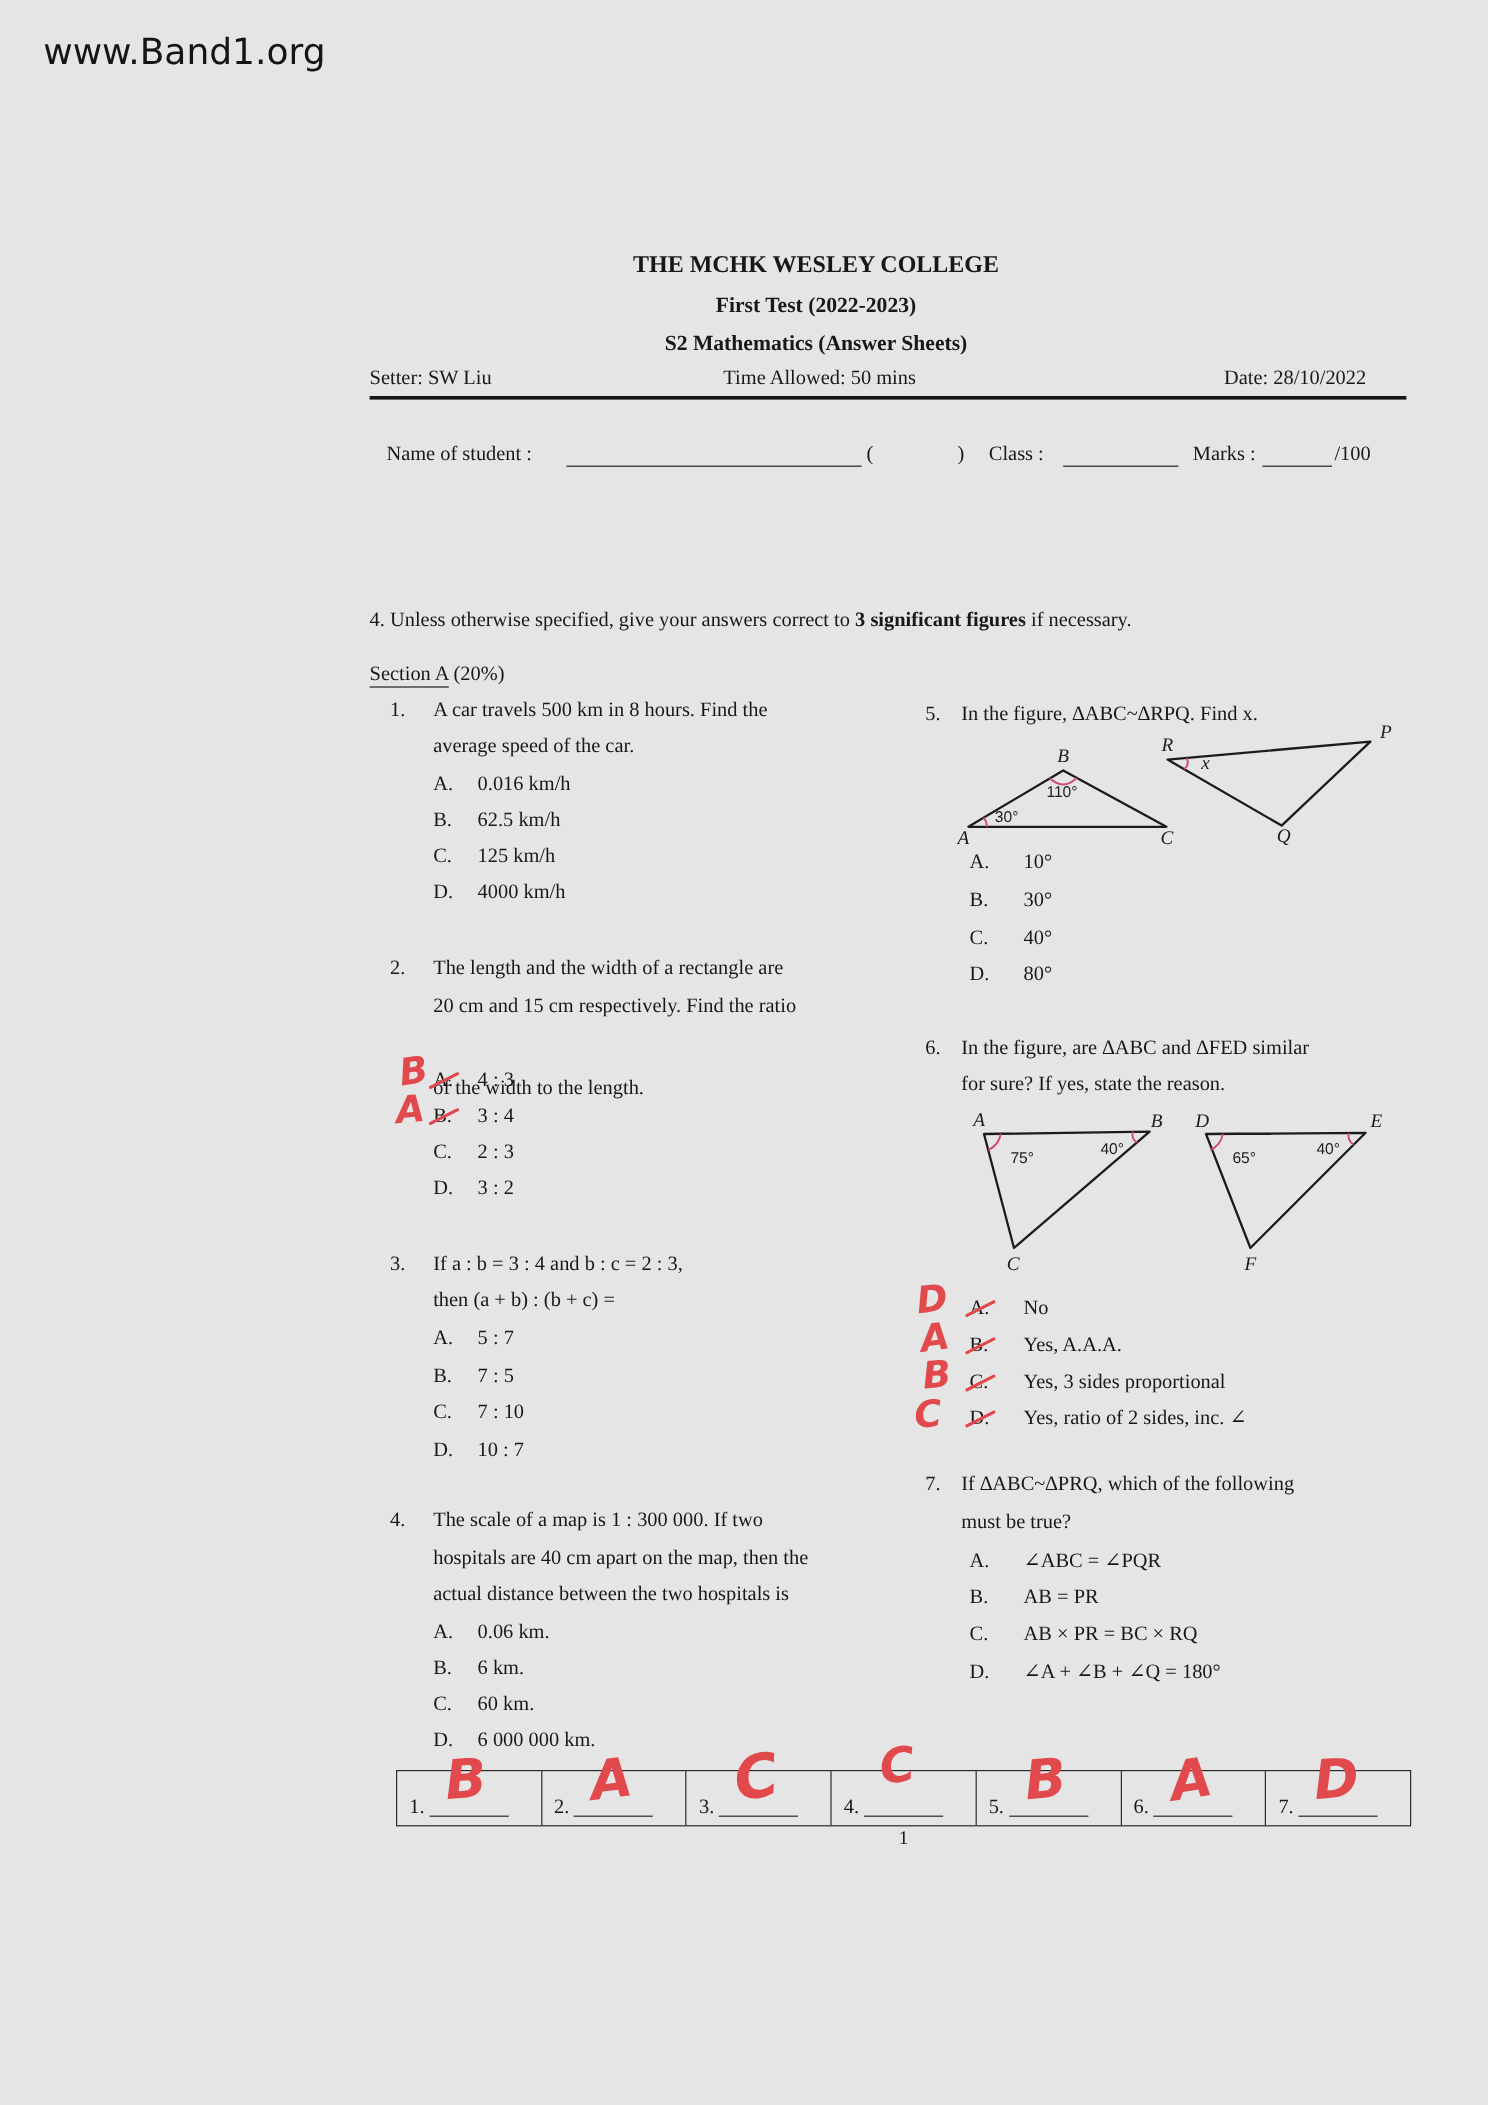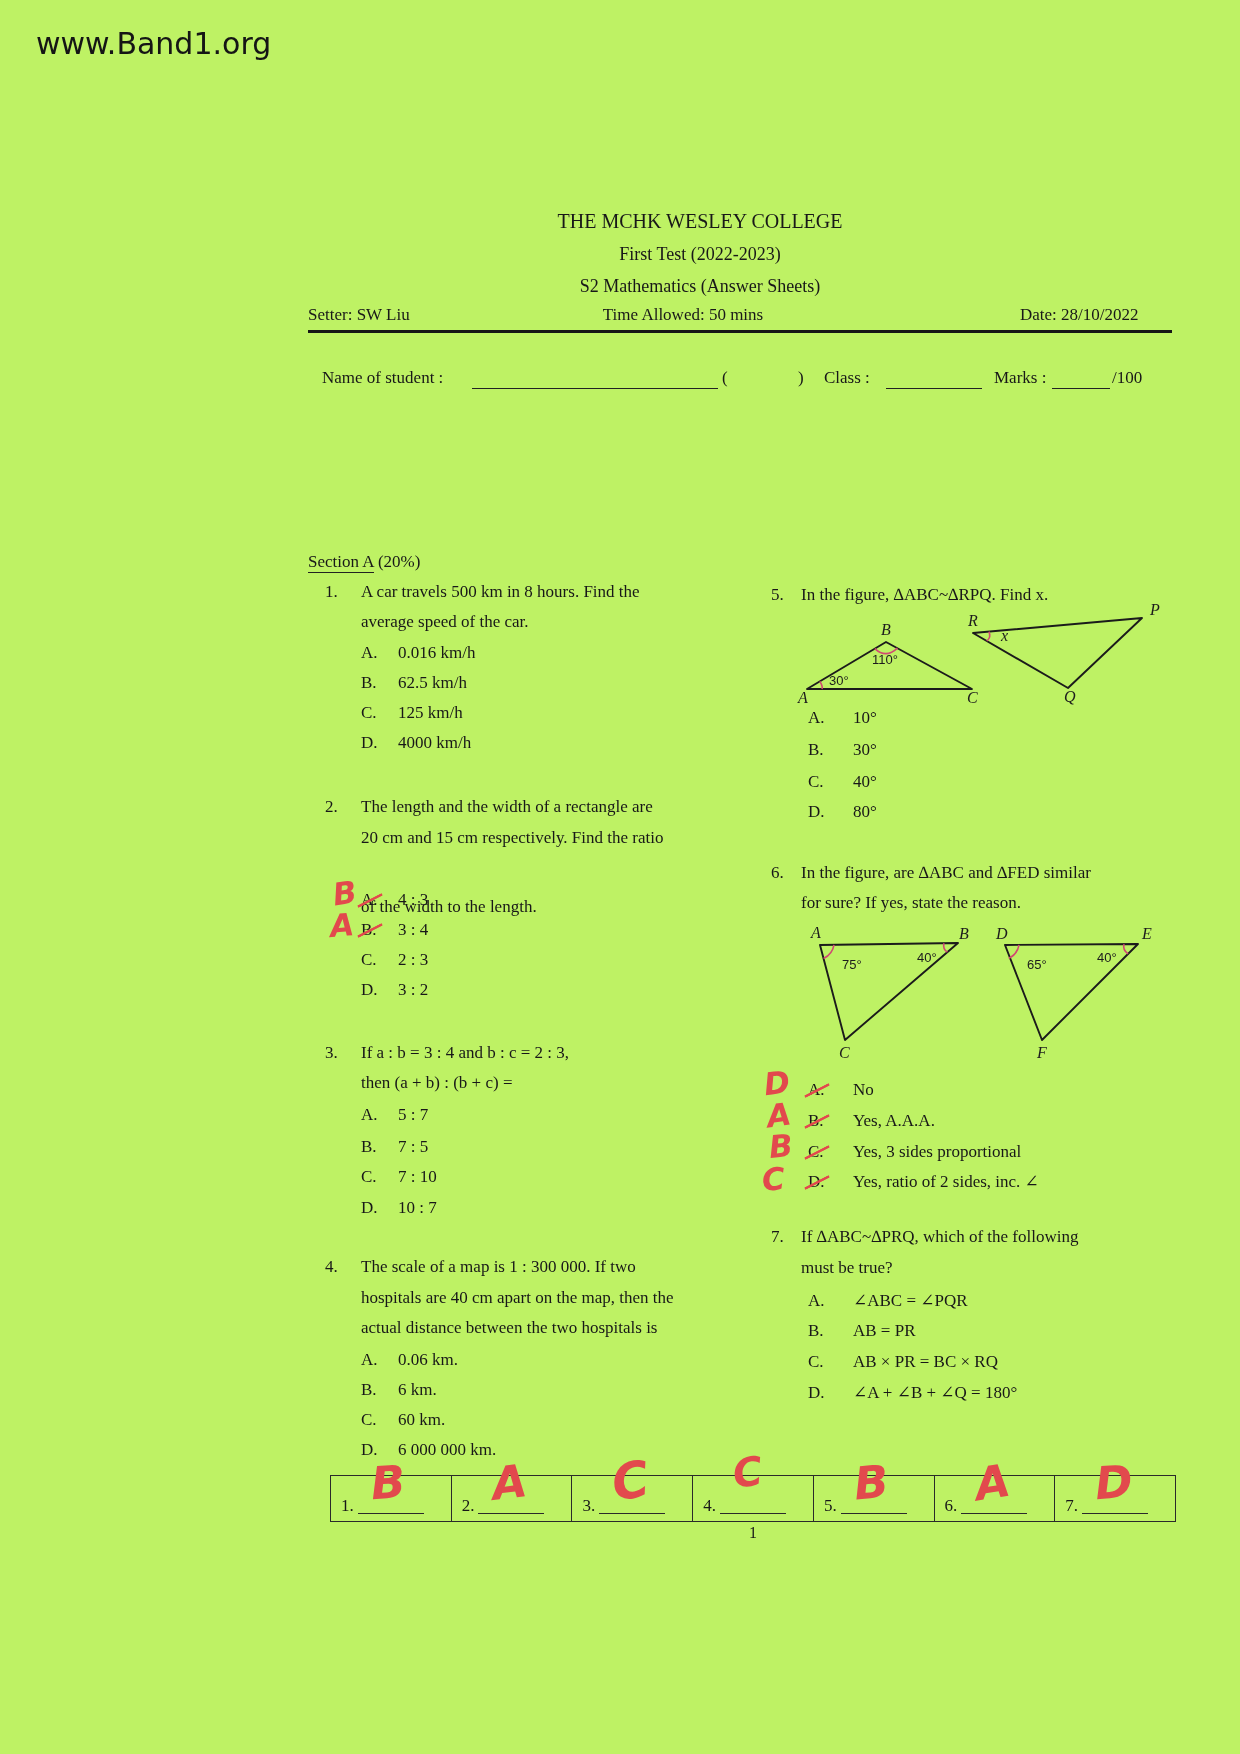--- a/index.html
+++ b/index.html
@@ -1,19 +1,19 @@
 <!DOCTYPE html>
 <html><head>
 <meta charset="utf-8">
 <style>
   html,body{margin:0;padding:0;background:#888;}
-  .page{position:relative;width:1240px;height:1754px;background:#bef264;overflow:hidden;
+  .page{position:relative;width:1240px;height:1754px;background:#e5e5e5;overflow:hidden;
         font-family:"Liberation Serif","DejaVu Serif",serif;color:#181818;}
   .ln{position:absolute;white-space:nowrap;font-size:17px;line-height:22px;}
-  .b{font-weight:normal;margin-left:20px;}
+  .b{font-weight:bold;}
   .ctr{transform:translateX(-50%);}
   .t1{font-size:20px;}
   .t2{font-size:18px;}
   .wm{position:absolute;font-family:"DejaVu Sans","Liberation Sans",sans-serif;
       font-size:30px;color:#151515;}
   .hr{position:absolute;background:#161616;}
   .ul{position:absolute;border-top:1.7px solid #222;height:0;}
   .olet{display:inline-block;position:relative;}
   .lw{width:37px;}
   .rw{width:45px;}
@@ -63,20 +63,21 @@
   <div class="ln" style="left:322px;top:367px">Name of student :</div>
   <div class="ul" style="left:472px;top:388px;width:246px"></div>
   <div class="ln" style="left:722px;top:367px">(</div>
   <div class="ln" style="left:798px;top:367px">)</div>
   <div class="ln" style="left:824px;top:367px">Class :</div>
   <div class="ul" style="left:886px;top:388px;width:96px"></div>
   <div class="ln" style="left:994px;top:367px">Marks :</div>
   <div class="ul" style="left:1052px;top:388px;width:58px"></div>
   <div class="ln" style="left:1112px;top:367px">/100</div>
 
+  <div class="ln" style="left:308px;top:506px"><span>4. Unless otherwise specified, give your answers correct to </span><span class="b">3 significant figures</span><span> if necessary.</span></div>
 
   <div class="ln" style="left:308px;top:551px"><span class="secline">Section A</span><span> (20%)</span></div>
 
   <div class="ln" style="left:325px;top:581px">1.</div>
   <div class="ln" style="left:361px;top:581px">A car travels 500 km in 8 hours. Find the</div>
   <div class="ln" style="left:361px;top:611px">average speed of the car.</div>
   <div class="ln" style="left:361px;top:642px"><span class="olet lw">A.</span><span>0.016 km/h</span></div>
   <div class="ln" style="left:361px;top:672px"><span class="olet lw">B.</span><span>62.5 km/h</span></div>
   <div class="ln" style="left:361px;top:702px"><span class="olet lw">C.</span><span>125 km/h</span></div>
   <div class="ln" style="left:361px;top:732px"><span class="olet lw">D.</span><span>4000 km/h</span></div>

